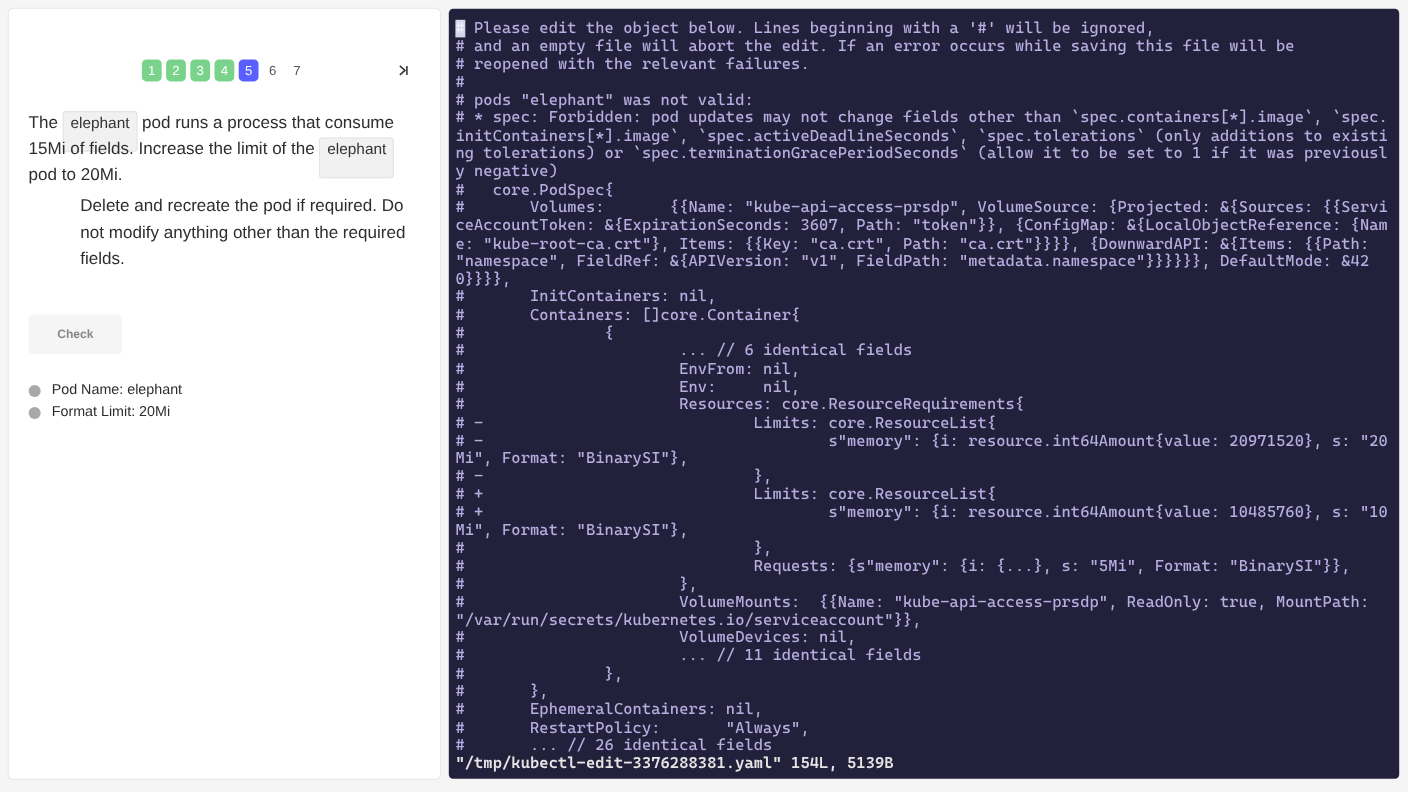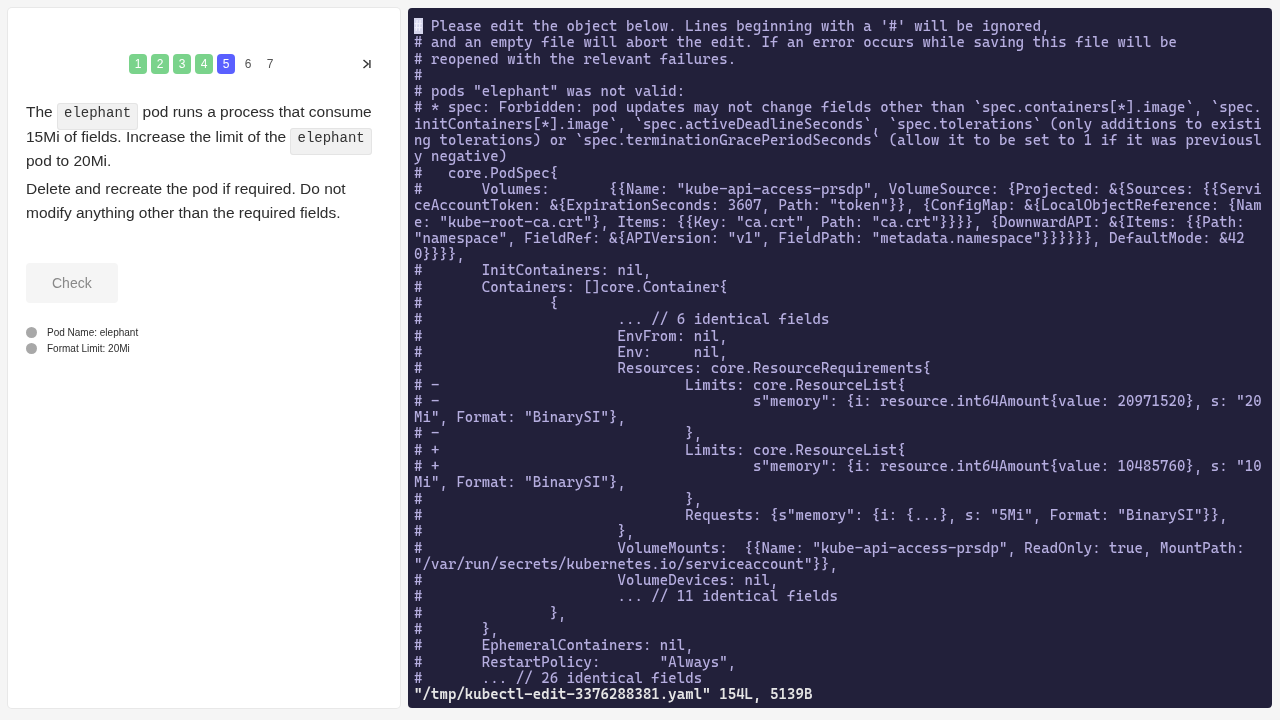--- a/index.html
+++ b/index.html
@@ -45,46 +45,47 @@
   .skip svg { width:14px; height:14px; }
   .instructions {
     font-size:15.5px;
     line-height:1.55;
     color:#2d2d2d;
   }
   .instructions code {
     background:#f1f1f1;
     border:1px solid #e4e4e4;
     border-radius:3px;
-    padding:1px 6px 8px 6px;
-    font-family: Liberation Mono, monospace;
+    padding:1px 6px 18px 6px;
+    font-family: Liberation Sans, sans-serif;
     font-size:14px;
     color:#333;
   }
   .check-btn {
     margin-top:38px;
     background:#f5f5f5;
     border:none;
     color:#888;
-    font-size:14px;
+    font-size:11px;
     padding:12px 26px;
     border-radius:4px;
     cursor:pointer;
+    font-weight:bold;
   }
   .criteria {
     margin-top:24px;
     display:flex;
     flex-direction:column;
     gap:5px;
   }
   .criteria .row {
     display:flex;
-    align-items:flex-start;
+    align-items:flex-end;
     gap:10px;
-    font-size:10px;
+    font-size:13px;
     color:#2d2d2d;
   }
   .criteria .dot {
     width:11px; height:11px; border-radius:50%;
     background:#a8a8a8;
     flex-shrink:0;
   }
   
   .terminal {
     flex:1;
@@ -133,21 +134,21 @@
           <polyline points="6,5 14,12 6,19"></polyline>
           <line x1="17" y1="5" x2="17" y2="19"></line>
         </svg>
       </div>
     </div>
 
     <div class="instructions">
       <p>
         <span>The </span><code>elephant</code><span> pod runs a process that consume 15Mi of fields. Increase the limit of the </span><code>elephant</code><span> pod to 20Mi.</span>
       </p>
-      <p style="margin-top:4px;">Delete and recreate the pod if required. Do not modify anything other than the required fields.</p>
+      <p style="margin-top:4px;margin-left:47px;">Delete and recreate the pod if required. Do not modify anything other than the required fields.</p>
     </div>
 
     <button class="check-btn">Check</button>
 
     <div class="criteria">
       <div class="row">
         <span class="dot"></span>
         <span>Pod Name: elephant</span>
       </div>
       <div class="row">

